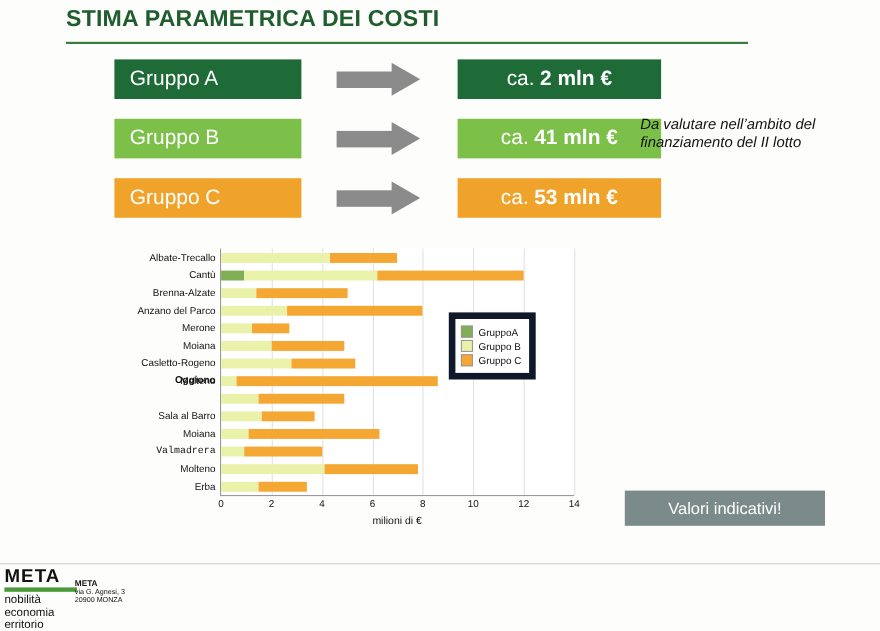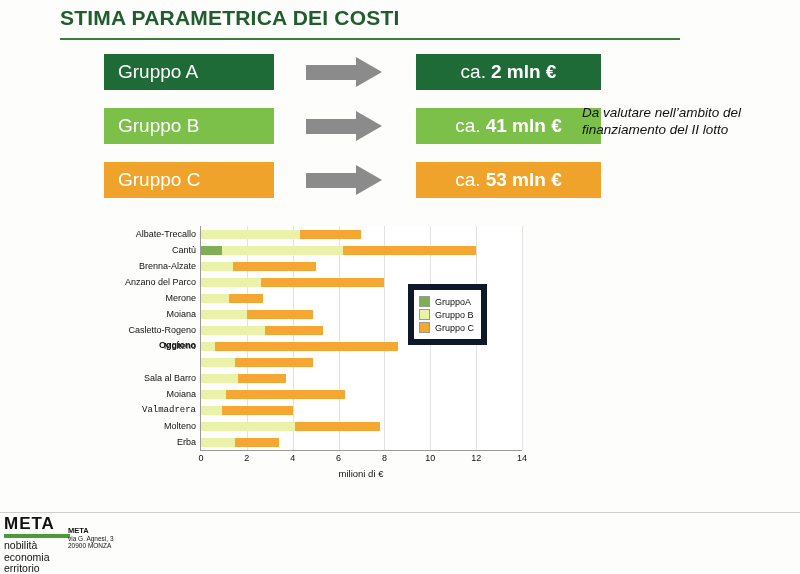--- a/index.html
+++ b/index.html
@@ -246,20 +246,21 @@
         <span class="swatch" style="background:#e9f2a8"></span>
         <span class="legend-label">Gruppo B</span>
       </div>
       <div class="legend-row">
         <span class="swatch" style="background:#f5a733"></span>
         <span class="legend-label">Gruppo C</span>
       </div>
     </div>
   </div>
 
+  <div class="valori">Valori indicativi!</div>
 
   <div class="footer-line"></div>
   <div class="meta-logo">
     <div class="meta-word">META</div>
     <div class="meta-bar"></div>
     <div class="meta-sub" style="white-space:pre-line">nobilità
 economia
 erritorio
 ambiente</div>
   </div>

